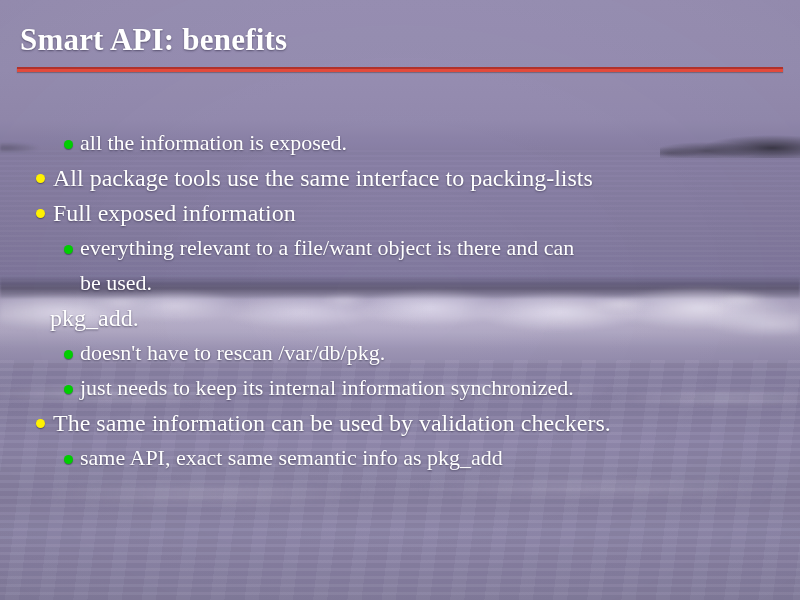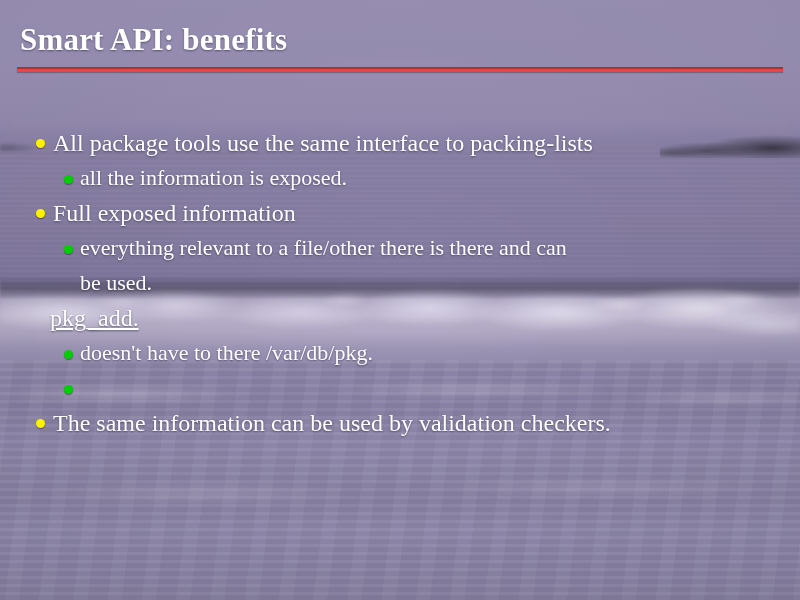--- a/index.html
+++ b/index.html
@@ -198,21 +198,21 @@
     position: absolute;
     left: 64px; top: 14px;
     width: 9px; height: 9px;
     border-radius: 50%;
     background: #00CE00;
     box-shadow: 0 1px 1px rgba(40,35,60,.5);
   }
   .lvl2 .txt { left: 80px; font-size: 22px; }
 
   
-  .cont1 .txt { left: 50px; font-size: 24px; text-decoration: underline; }
+  .cont1 .txt { left: 50px; font-size: 24px; }
   .cont2 .txt { left: 80px; font-size: 22px; }
 </style>
 </head>
 <body>
 
 <div id="slide">
 
   <div class="bg-layer bg-base"></div>
   <div class="bg-layer bg-sea-bands"></div>
   <div class="bg-layer bg-island-left"></div>
@@ -223,59 +223,64 @@
   <div class="bg-layer bg-sand-wash"></div>
   <div class="bg-layer bg-sand"></div>
   <div class="bg-layer bg-sand-wash2"></div>
   <div class="bg-layer bg-grain"></div>
 
   <div class="title">Smart API: benefits</div>
   <div class="title-rule"></div>
 
   <div class="body">
 
+    <div class="line lvl2">
+      <span class="dot"></span>
+      <span class="txt">all the information is exposed.</span>
+    </div>
+
     <div class="line lvl1">
       <span class="dot"></span>
       <span class="txt">All package tools use the same interface to packing-lists</span>
     </div>
 
-    <div class="line lvl2">
-      <span class="dot"></span>
-      <span class="txt">all the information is exposed.</span>
-    </div>
-
 
     <div class="line lvl1">
       <span class="dot"></span>
       <span class="txt">Full exposed information</span>
     </div>
 
     <div class="line lvl2">
       <span class="dot"></span>
-      <span class="txt">everything relevant to a file/other there is there and can</span>
+      <span class="txt">everything relevant to a file/want object is there and can</span>
     </div>
 
     <div class="line cont2">
       <span class="txt">be used.</span>
     </div>
 
 
     <div class="line cont1">
       <span class="txt">pkg_add.</span>
     </div>
 
     <div class="line lvl2">
       <span class="dot"></span>
-      <span class="txt">doesn't have to there /var/db/pkg.</span>
-    </div>
-
-    <div class="line lvl2">
-      <span class="dot"></span>
+      <span class="txt">doesn't have to rescan /var/db/pkg.</span>
+    </div>
+
+    <div class="line lvl2">
+      <span class="dot"></span>
+      <span class="txt">just needs to keep its internal information synchronized.</span>
     </div>
 
     <div class="line lvl1">
       <span class="dot"></span>
       <span class="txt">The same information can be used by validation checkers.</span>
     </div>
 
+    <div class="line lvl2">
+      <span class="dot"></span>
+      <span class="txt">same API, exact same semantic info as pkg_add</span>
+    </div>
 
   </div>
 </div>
 
 </body></html>

